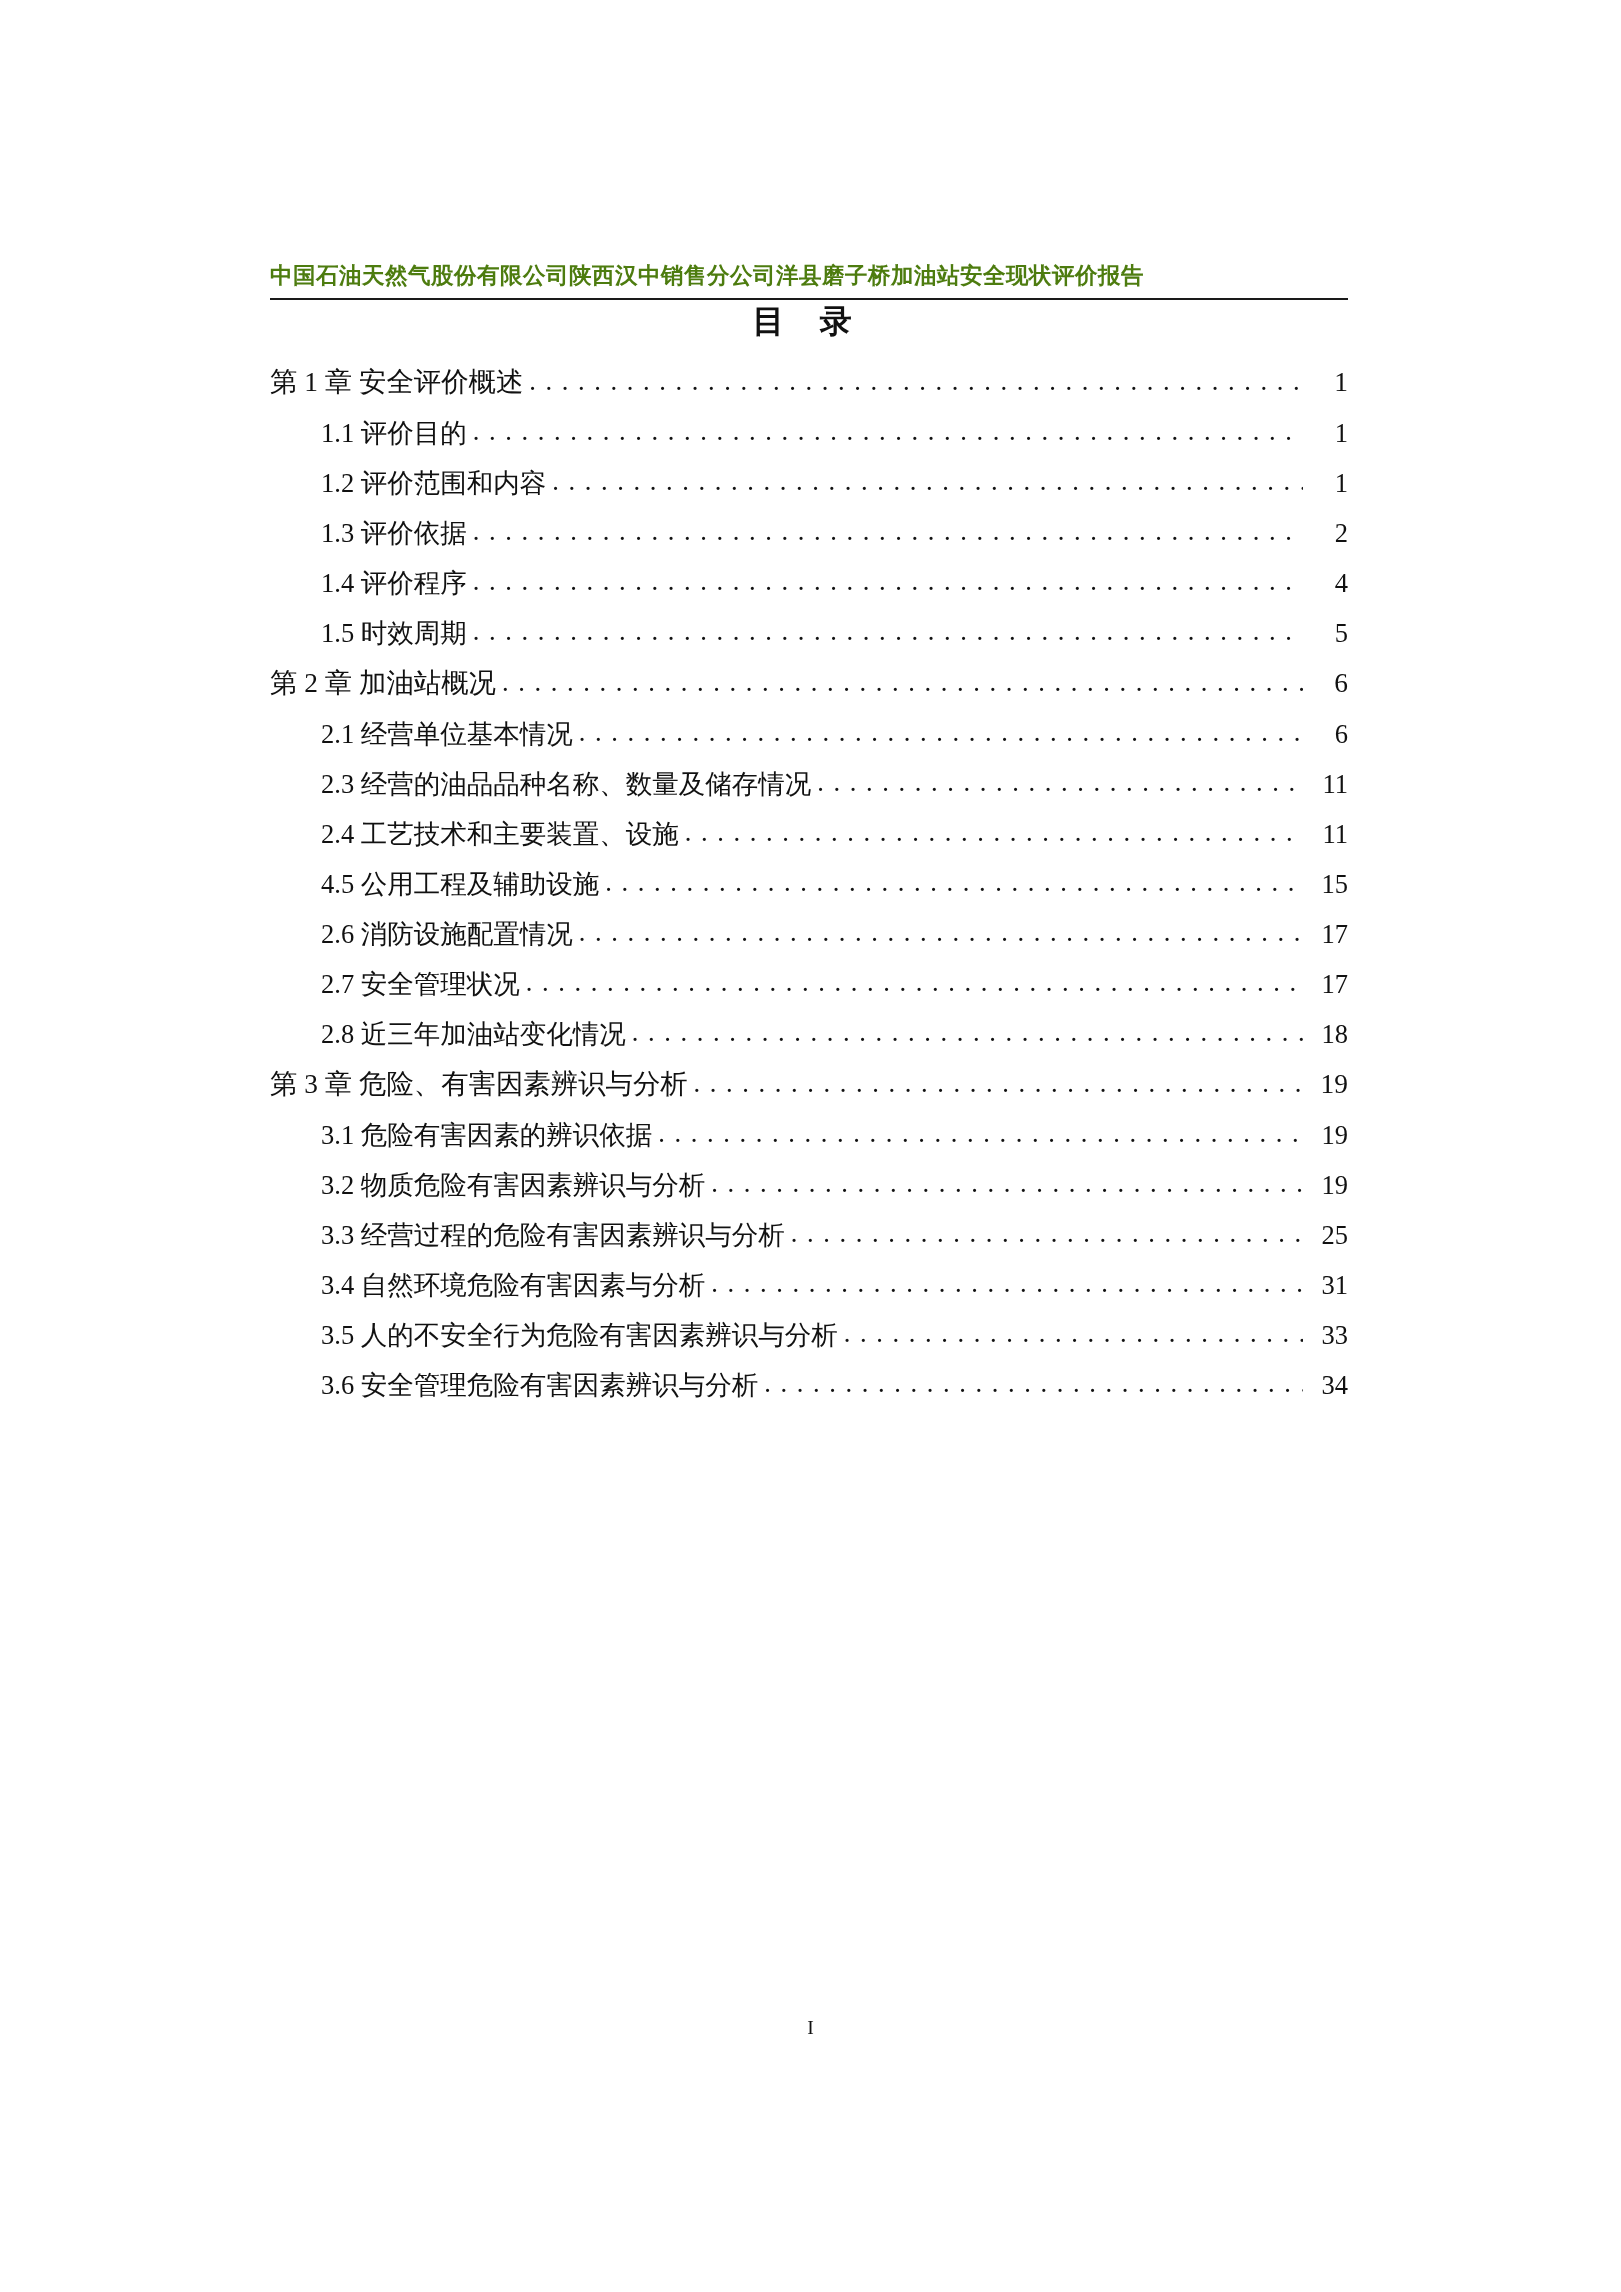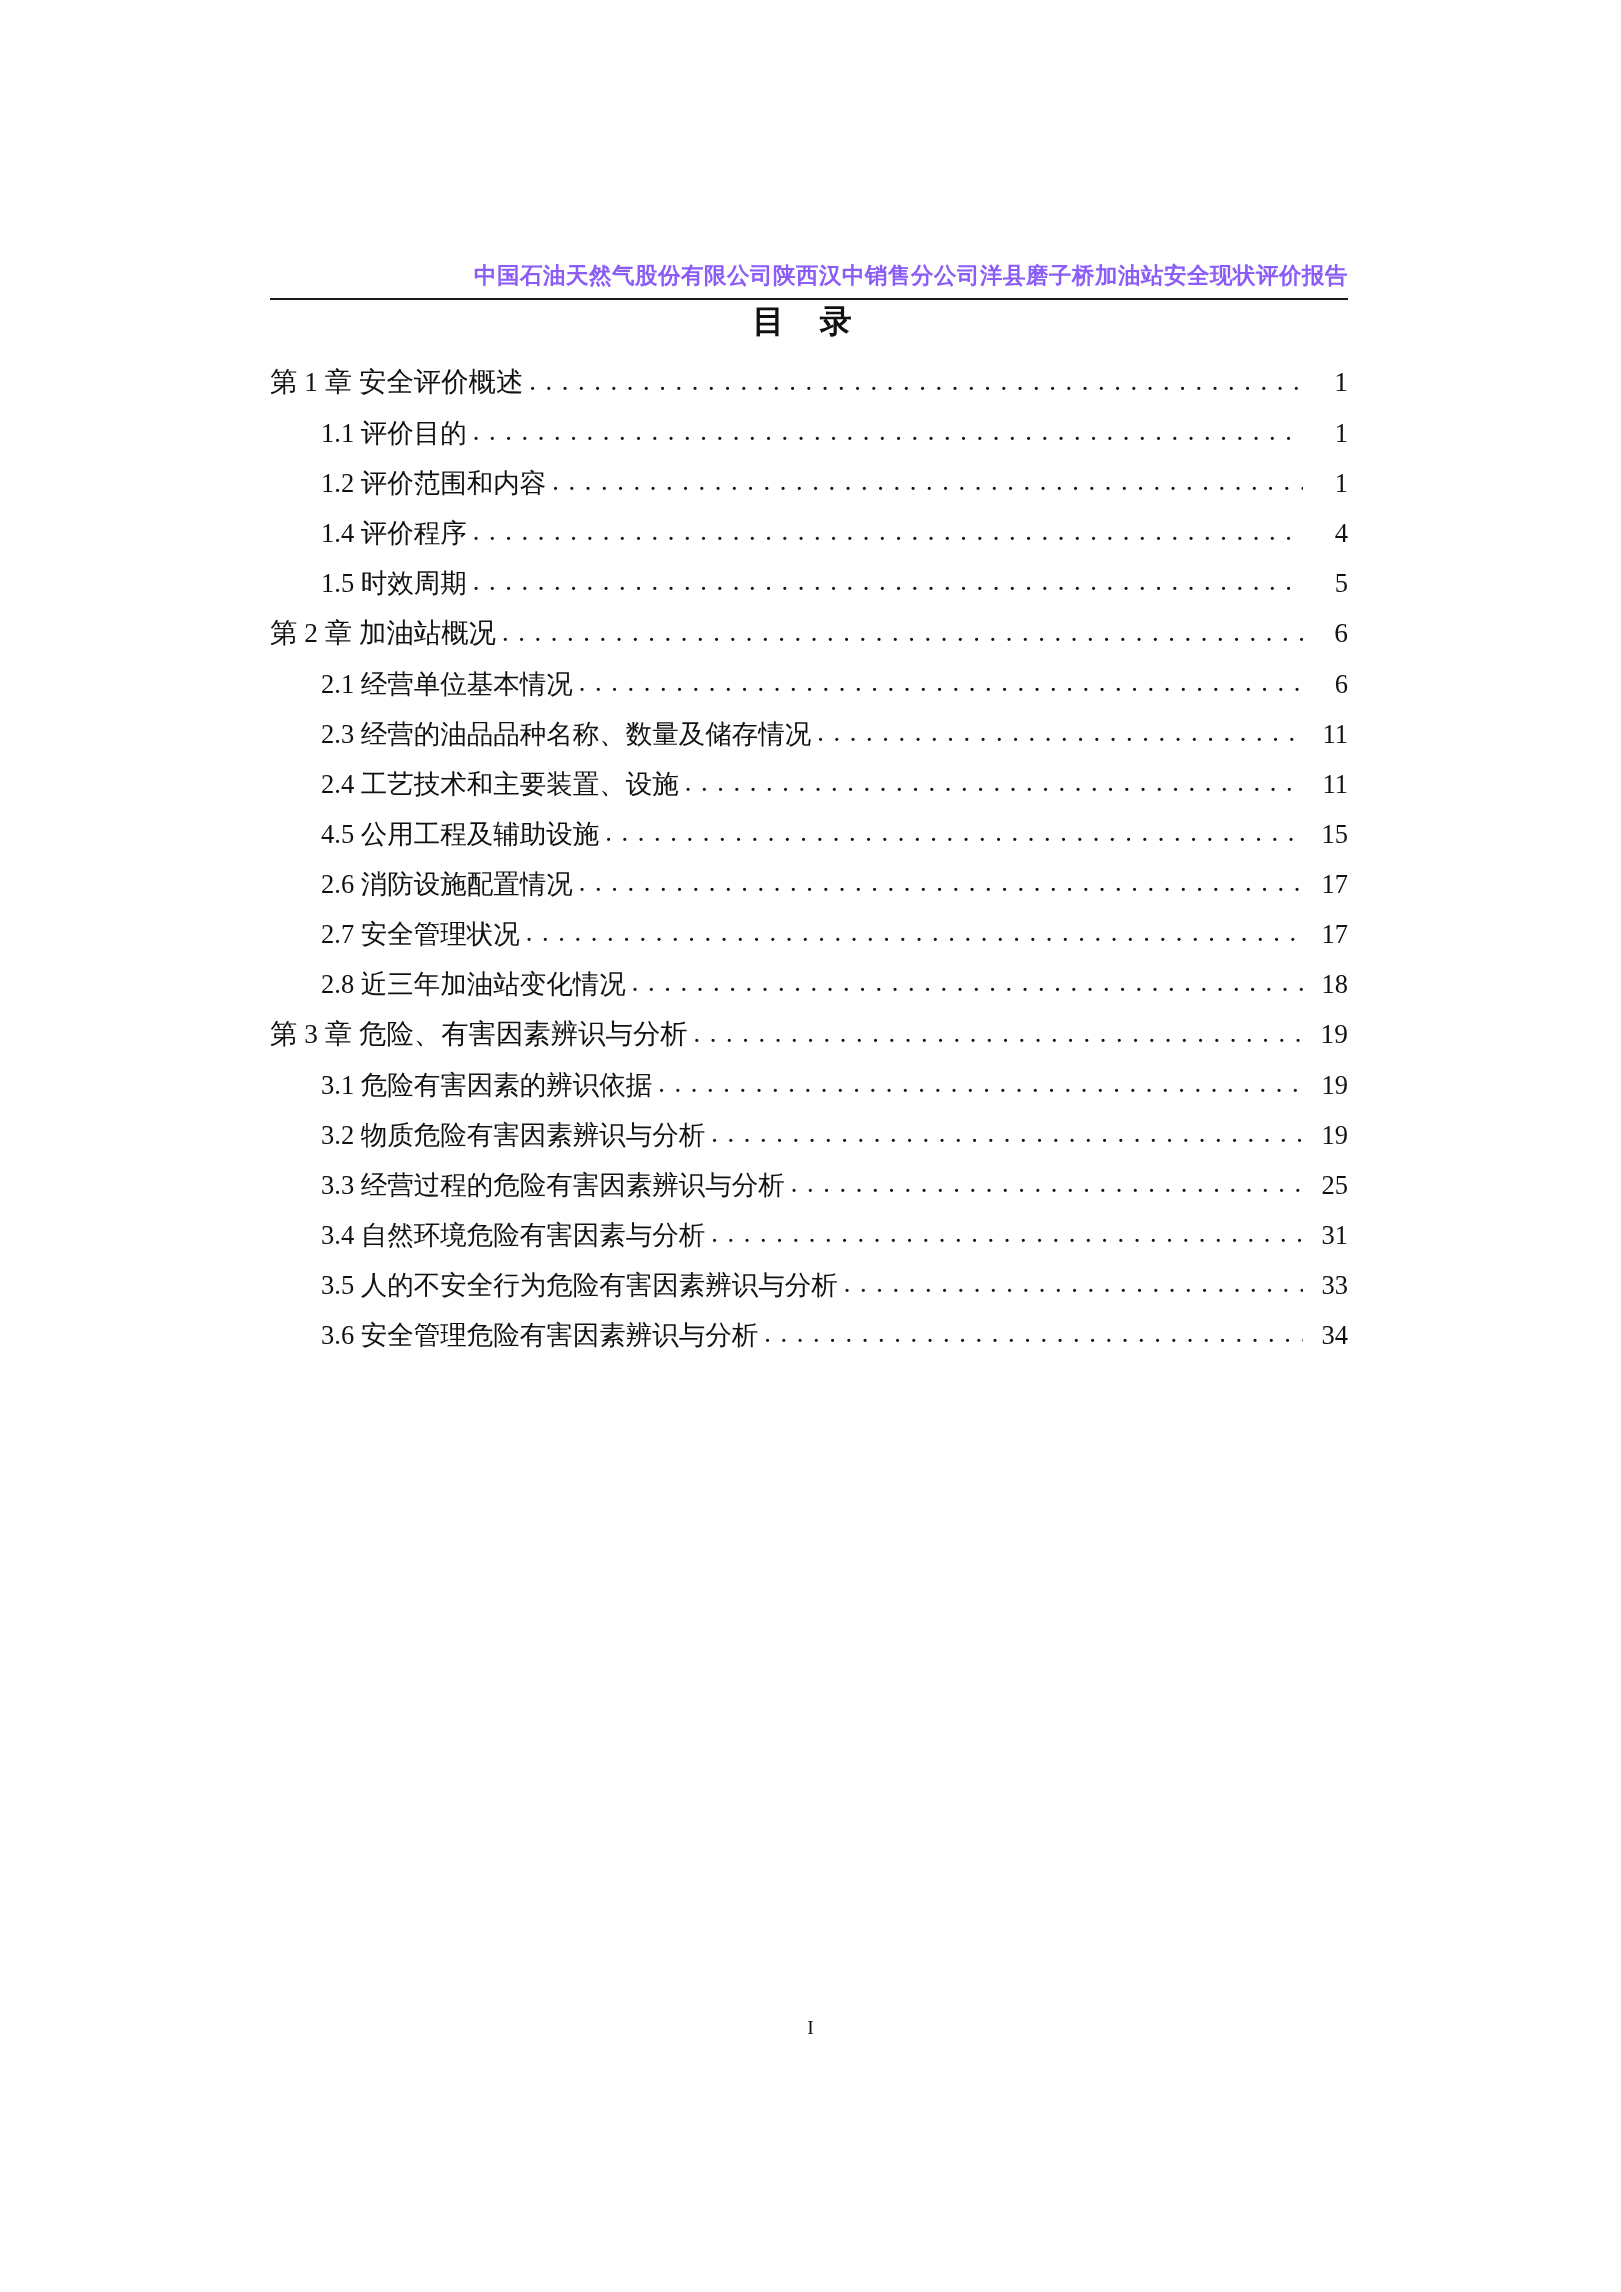--- a/index.html
+++ b/index.html
@@ -25,24 +25,24 @@
   }
   .content {
     position: absolute;
     left: 270px;
     top: 260px;
     width: 1078px;
   }
   .header-line {
     font-size: 22.5px;
     font-weight: bold;
-    text-align: right;
+    text-align: left;
     letter-spacing: 0.5px;
     white-space: nowrap;
-    color: #8b5cf6;
+    color: #4d7c0f;
   }
   .header-rule {
     margin-top: 6.9px;
     border-bottom: 2.9px solid #1a1a1a;
     width: 100%;
   }
   .toc-title {
     text-align: center;
     font-size: 32px;
     font-weight: bold;
@@ -129,20 +129,25 @@
           <span class="toc-label">1.1  评价目的</span>
           <span class="toc-dots"></span>
           <span class="toc-page">1</span>
         </li>
         <li class="toc-row level-2">
           <span class="toc-label">1.2  评价范围和内容</span>
           <span class="toc-dots"></span>
           <span class="toc-page">1</span>
         </li>
         <li class="toc-row level-2">
+          <span class="toc-label">1.3  评价依据</span>
+          <span class="toc-dots"></span>
+          <span class="toc-page">2</span>
+        </li>
+        <li class="toc-row level-2">
           <span class="toc-label">1.4  评价程序</span>
           <span class="toc-dots"></span>
           <span class="toc-page">4</span>
         </li>
         <li class="toc-row level-2">
           <span class="toc-label">1.5  时效周期</span>
           <span class="toc-dots"></span>
           <span class="toc-page">5</span>
         </li>
         <li class="toc-row level-1">

